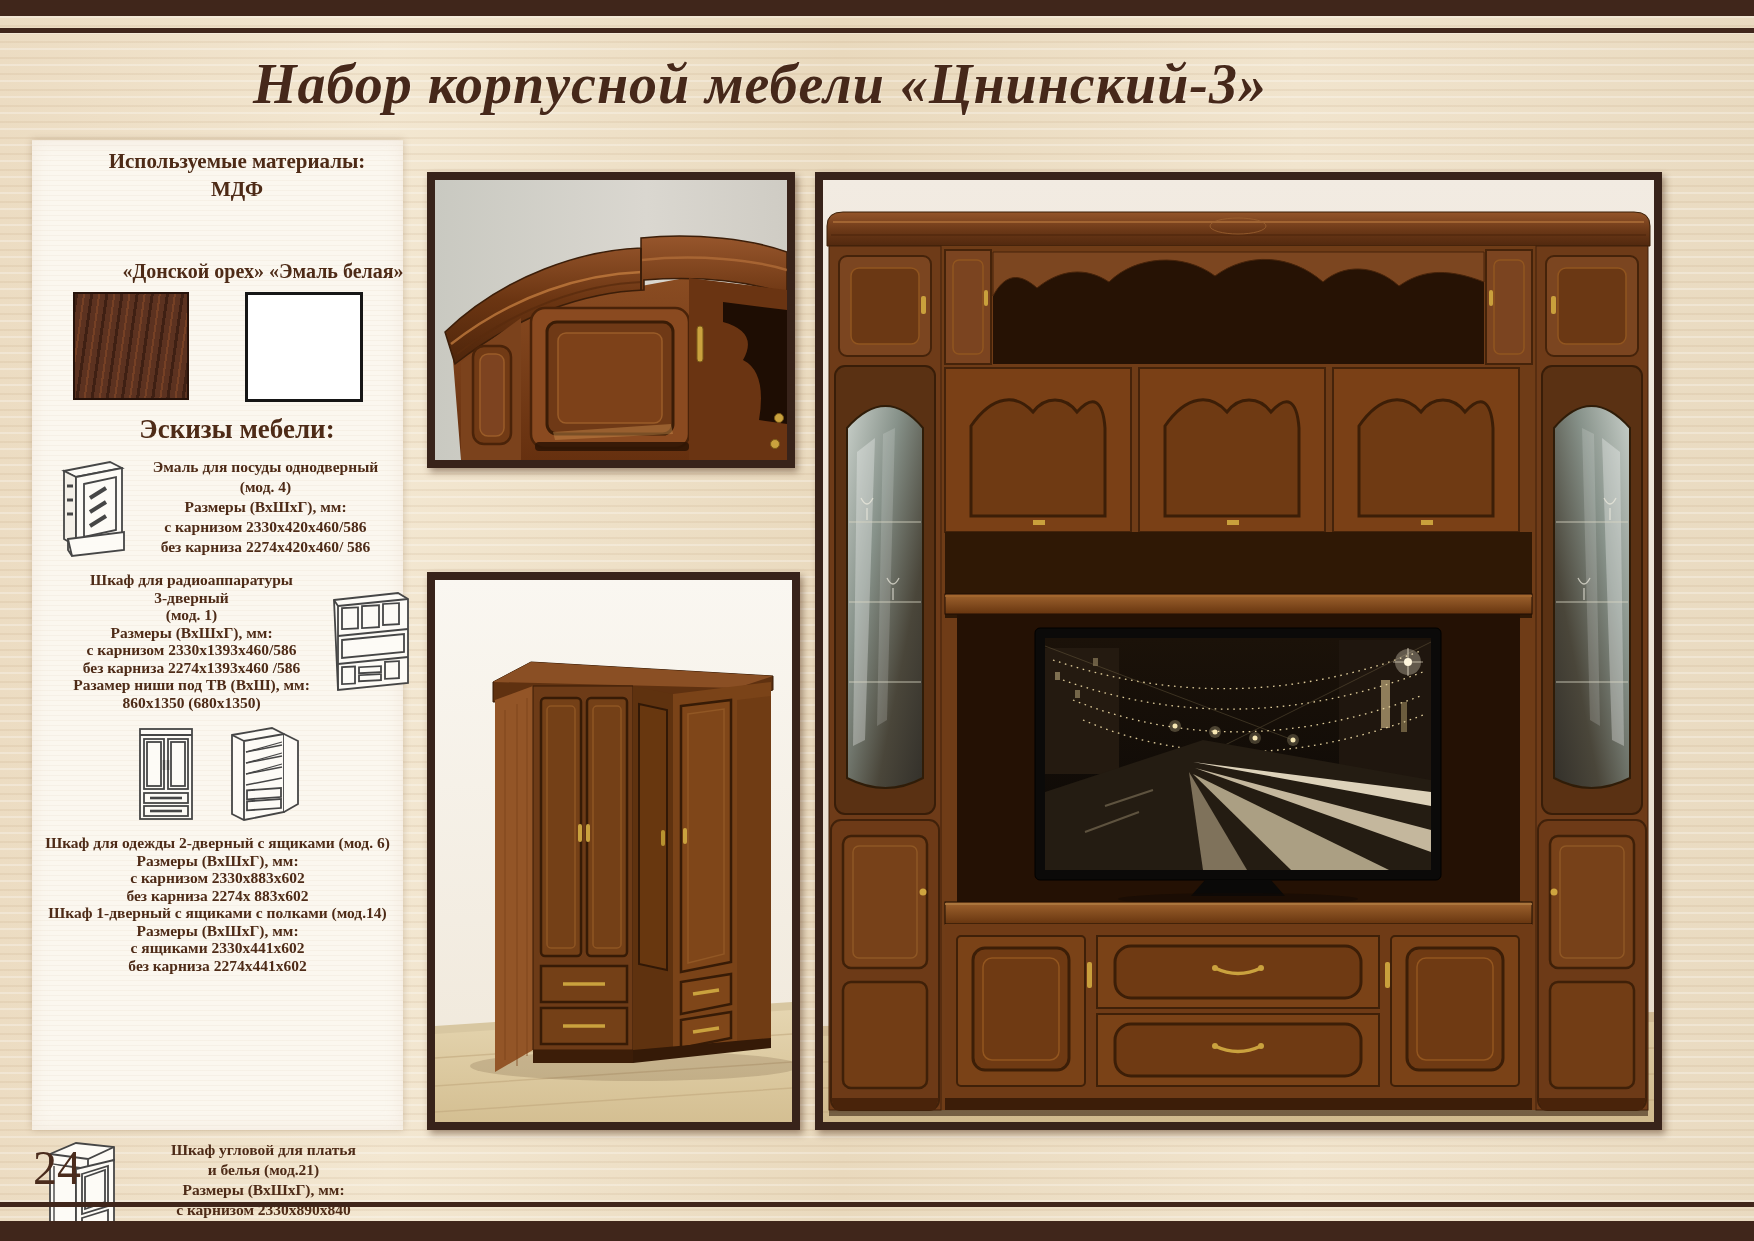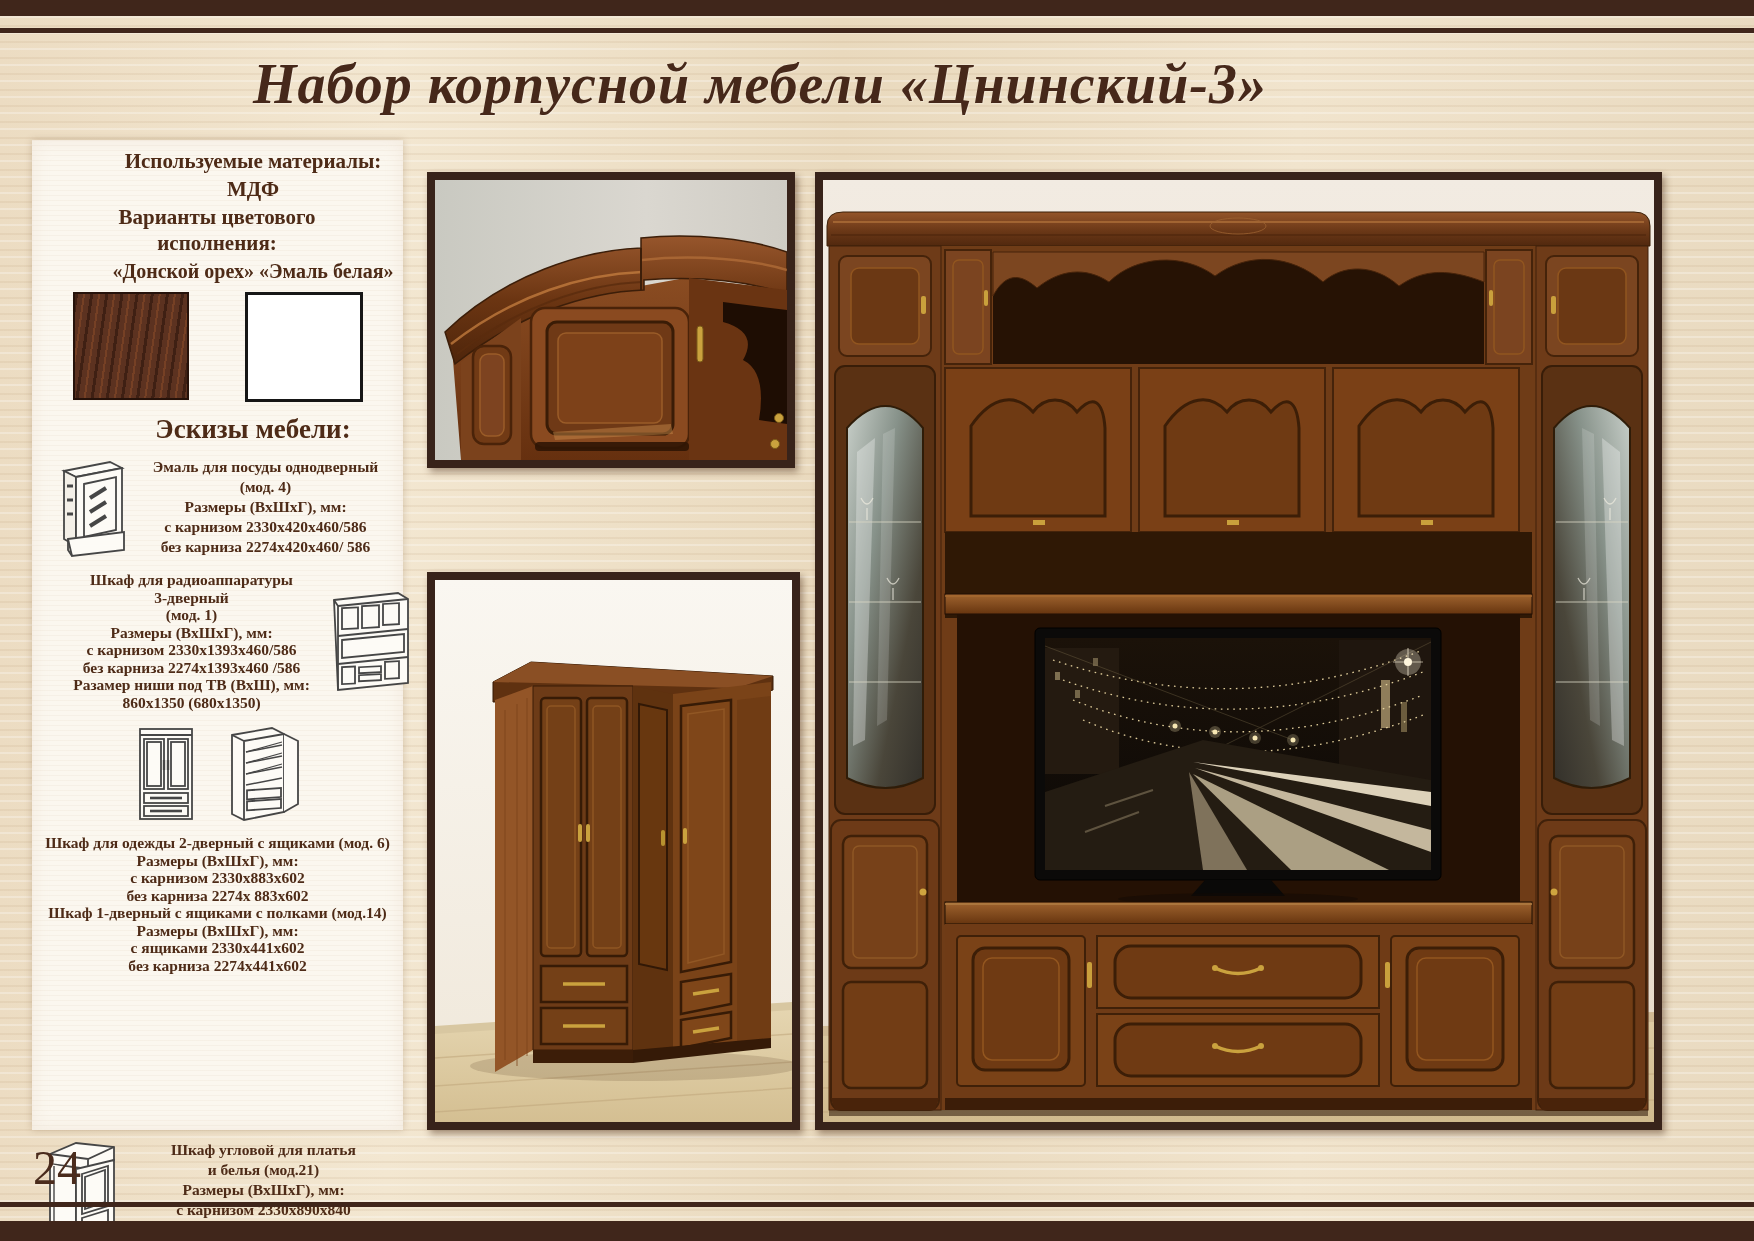--- a/index.html
+++ b/index.html
@@ -17,23 +17,23 @@
   .band-bottom{top:1221px;height:20px;}
   .title{position:absolute;left:0;top:52px;width:1520px;text-align:center;
     font-size:56px;font-weight:bold;font-style:italic;color:#46281a;
     letter-spacing:1px;text-shadow:1px 1px 0 rgba(255,255,255,.25);}
   
   .sidebar{position:absolute;left:32px;top:140px;width:371px;height:990px;
     background:#fbf7ef;
     background-image:repeating-linear-gradient(to bottom, rgba(205,180,150,.10) 0 1px, rgba(0,0,0,0) 1px 5px);
     box-shadow:0 0 7px rgba(130,95,60,.30), inset 0 0 18px rgba(215,185,160,.22);
     color:#4e2b17;}
-  .sb{position:absolute;left:16px;width:410px;text-align:center;font-weight:bold;}
+  .sb{position:absolute;left:0;width:410px;text-align:center;font-weight:bold;}
   .h21{font-size:21px;line-height:26px;}
-  .h20{font-size:20px;}
+  .h20{font-size:20px;padding-left:26px;}
   .h27{font-size:27px;}
   .swatch-row{position:absolute;left:0;top:152px;width:371px;display:flex;justify-content:center;gap:56px;}
   .swatch{width:112px;height:104px;}
   .swatch-walnut{background-color:#5c3220;border:2px solid #26120a;
     background-image:repeating-linear-gradient(98deg, rgba(28,10,4,.45) 0 3px, rgba(0,0,0,0) 3px 8px, rgba(165,90,45,.35) 8px 10px, rgba(0,0,0,0) 10px 15px);}
   .swatch-white{background:#ffffff;border:3px solid #161616;}
   .spec-row{position:absolute;left:0;width:371px;display:flex;align-items:center;}
   .spec-text{flex:1;text-align:center;font-weight:bold;font-size:15.5px;color:#4e2b17;}
   .lh20 div{line-height:20px;}
   .lh175 div{line-height:17.5px;}
@@ -54,21 +54,20 @@
 <div class="page">
 
   <div class="band band-top"></div>
   <div class="rule-top"></div>
 
   <div class="title">Набор корпусной мебели «Цнинский-3»</div>
 
   <div class="sidebar">
     <div class="sb h21" style="top:8px;">Используемые материалы:</div>
     <div class="sb h21" style="top:36px;">МДФ</div>
-    <div class="sb h21" style="top:64px;left:55px;width:260px;">Варианты цветового исполнения:</div>
     <div class="sb h20" style="top:120px;">«Донской орех» «Эмаль белая»</div>
 
     <div class="swatch-row">
       <div class="swatch swatch-walnut"></div>
       <div class="swatch swatch-white"></div>
     </div>
 
     <div class="sb h27" style="top:274px;">Эскизы мебели:</div>
 
     <div class="spec-row" style="top:312px;height:110px;">

